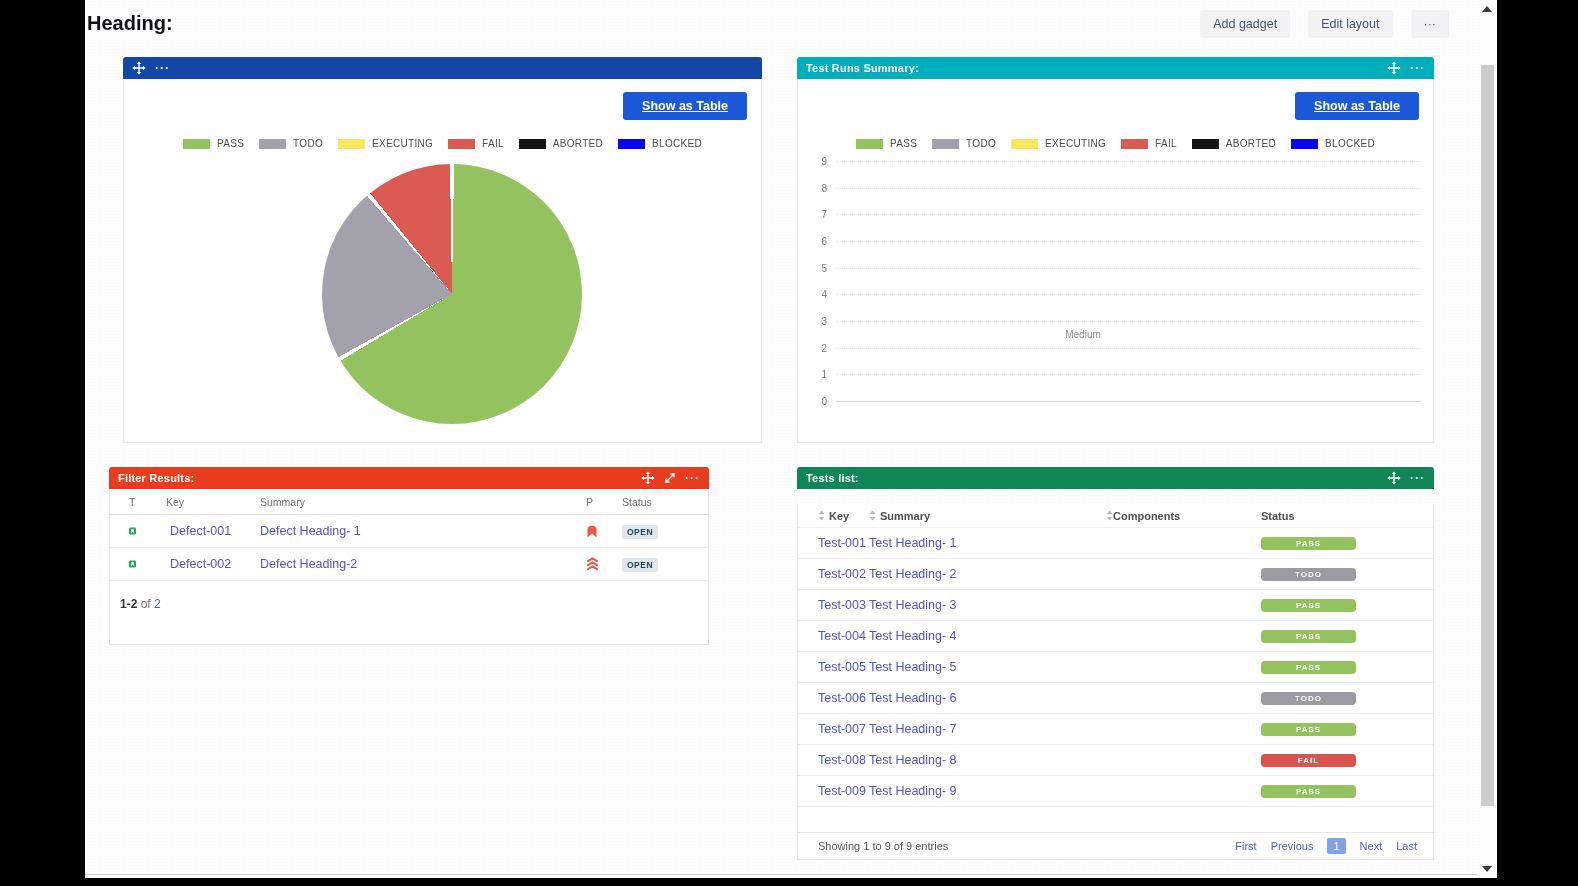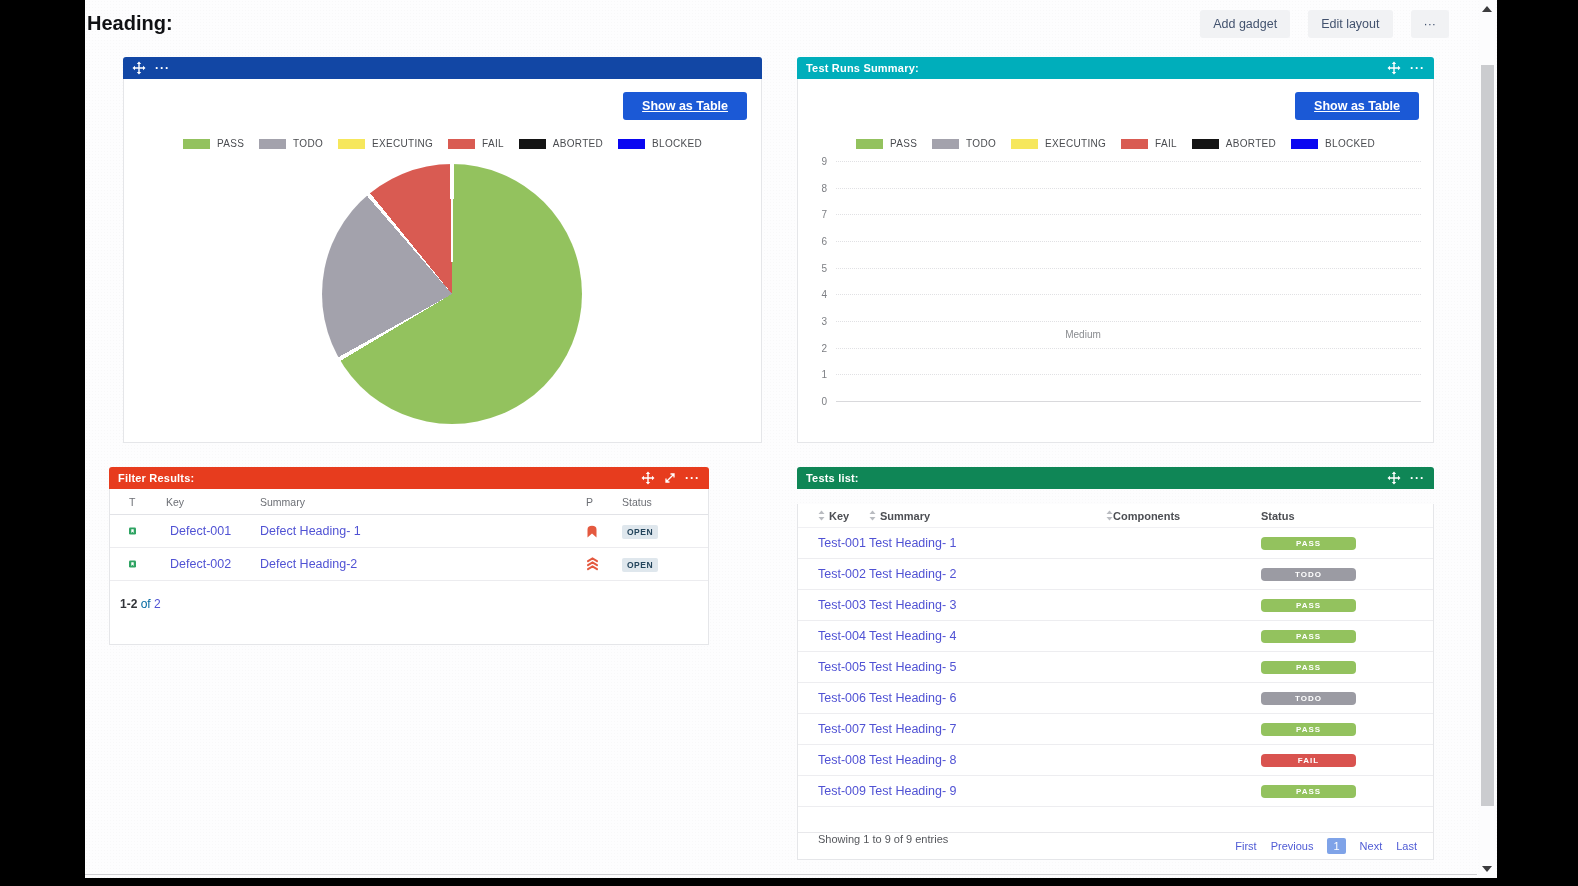--- a/index.html
+++ b/index.html
@@ -53,33 +53,33 @@
   .f-header .fc-key { padding-left:30px; }
   .fc-sum { flex:1; padding-left:2px; }
   .fc-p { width:18px; flex:none; display:flex; align-items:center; }
   .fc-st { width:104px; padding-left:18px; flex:none; }
   .link { color:#5052d4; text-decoration:none; cursor:pointer; }
   .type-icon { width:14px; height:14px; display:block; }
   .open-badge { display:inline-block; background:#dfe7ed; color:#24455c; font-size:8.5px; font-weight:bold;
                 padding:2px 5px; border-radius:2px; letter-spacing:.5px; }
   .f-pagination { padding:16px 0 0 10px; font-size:12px; color:#33353a; }
   .f-pagination .pg-range { font-weight:bold; }
-  .f-pagination .pg-of { color:#0369a1; }
+  .f-pagination .pg-of { color:#737373; }
 
   .t-header { display:flex; height:24px; margin-top:15px; align-items:center; font-size:11px; color:#4c4e53;
               font-weight:bold; border-bottom:1px solid #f0f0f3; }
   .tc-key { width:71px; padding-left:20px; flex:none; display:flex; align-items:center; gap:4px; }
   .tc-sum { width:237px; flex:none; display:flex; align-items:center; gap:4px; }
   .tc-comp { width:145px; flex:none; display:flex; align-items:center; }
   .tc-st { width:130px; flex:none; text-align:left; padding-left:10px; }
   .t-row { display:flex; height:31px; align-items:center; border-bottom:1px solid #ededf0; font-size:12.5px; }
   .status-badge { display:block; width:95px; height:13px; border-radius:4px; color:#fff; font-size:8px;
                   font-weight:bold; text-align:center; line-height:13px; letter-spacing:1px; }
   .t-footer { position:absolute; bottom:0; left:0; right:0; height:27px; border-top:1px solid #e8e8eb;
-              display:flex; justify-content:space-between; padding:0 16px 0 20px;
+              display:flex; align-items:center; justify-content:space-between; padding:0 16px 0 20px;
               font-size:11px; color:#55575c; background:#fff; }
   .t-pages { display:flex; gap:14px; align-items:center; font-size:11px; }
   .t-pages .pg-link { color:#4f5bd5; cursor:pointer; }
   .t-pages .pg-current { background:#7fa3e8; color:#fff; padding:2px 6px; border-radius:2px; cursor:default; }
 
   .scrollbar { position:absolute; right:1px; top:0; width:17px; height:878px; background:#fcfcfd; }
   .tri-up { position:absolute; top:6px; left:3px; width:0; height:0; border-left:5px solid transparent;
             border-right:5px solid transparent; border-bottom:6px solid #3c3c3e; cursor:pointer; }
   .tri-down { position:absolute; bottom:6px; left:3px; width:0; height:0; border-left:5px solid transparent;
               border-right:5px solid transparent; border-top:6px solid #3c3c3e; cursor:pointer; }

